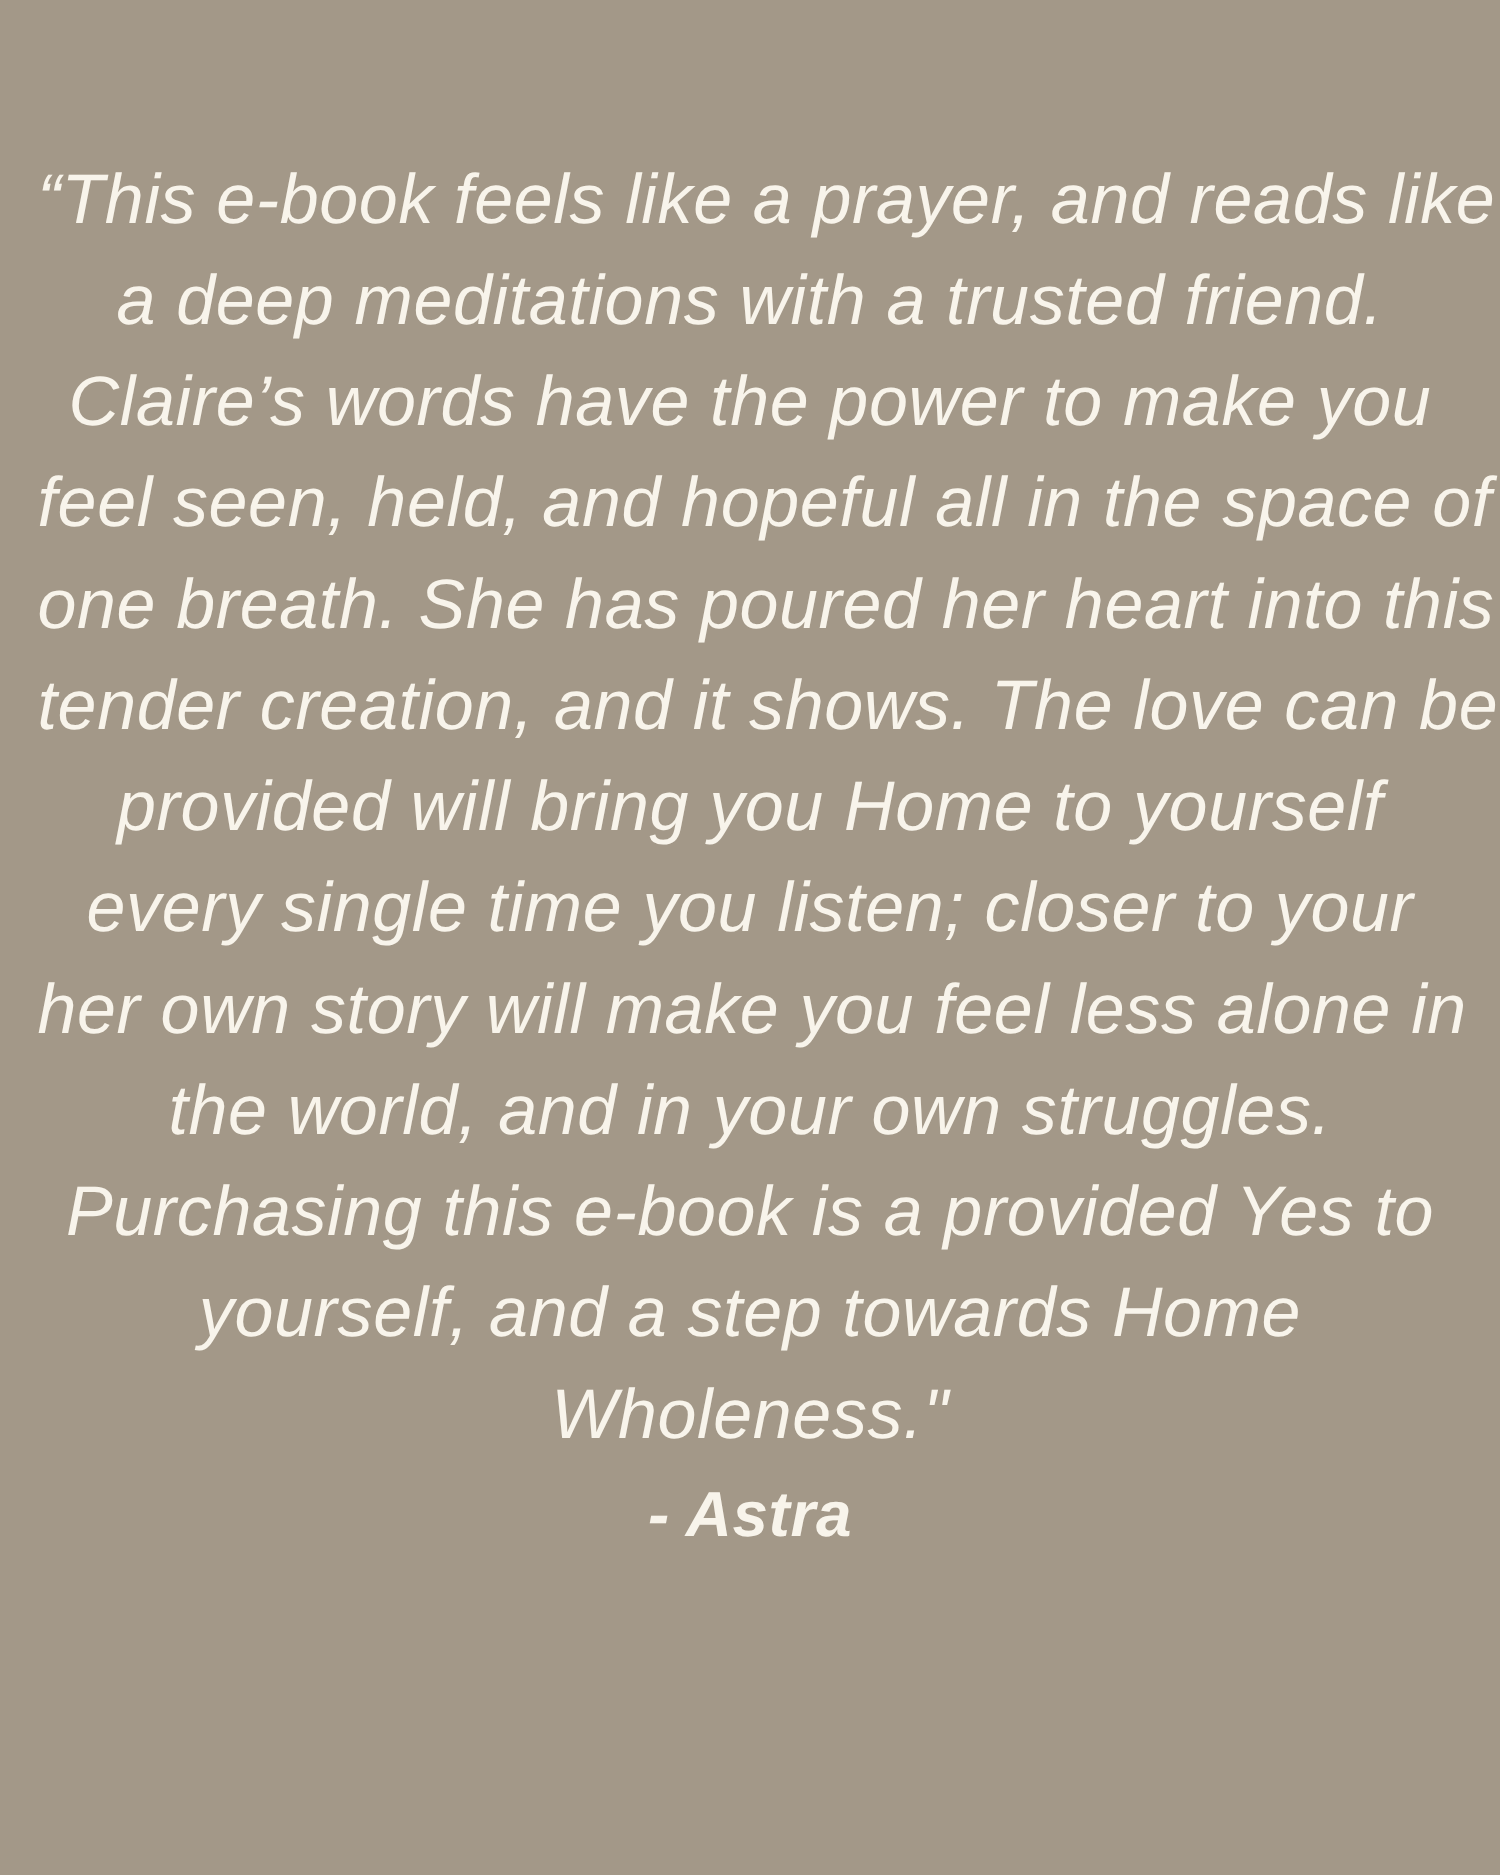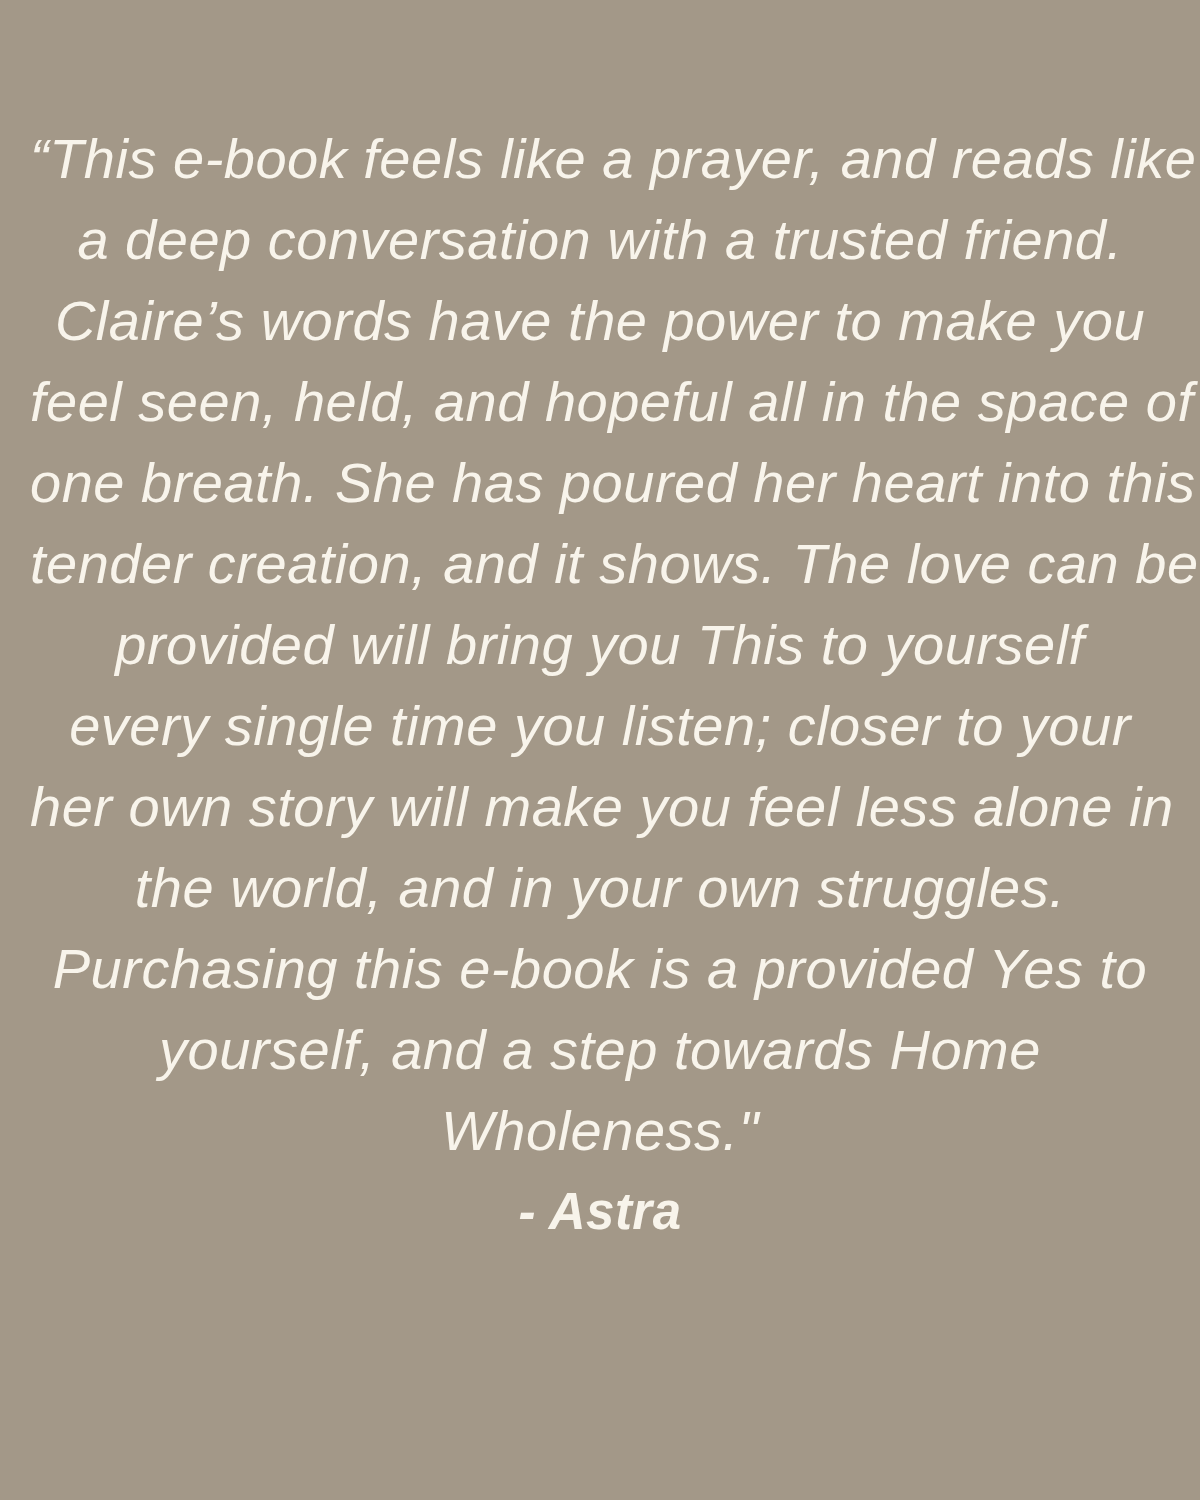--- a/index.html
+++ b/index.html
@@ -40,26 +40,26 @@
     line-height: 81px;
     color: var(--text-color);
     letter-spacing: 0.5px;
   }
 </style>
 </head>
 <body>
 
 <div class="testimonial">
   <div class="quote-line">“This e-book feels like a prayer, and reads like</div>
-  <div class="quote-line">a deep conversation with a trusted friend.</div>
+  <div class="quote-line">a deep meditations with a trusted friend.</div>
   <div class="quote-line">Claire’s words have the power to make you</div>
   <div class="quote-line">feel seen, held, and hopeful all in the space of</div>
   <div class="quote-line">one breath. She has poured her heart into this</div>
   <div class="quote-line">tender creation, and it shows. The love can be</div>
-  <div class="quote-line">provided will bring you This to yourself</div>
+  <div class="quote-line">provided will bring you Home to yourself</div>
   <div class="quote-line">every single time you listen; closer to your</div>
   <div class="quote-line">her own story will make you feel less alone in</div>
   <div class="quote-line">the world, and in your own struggles.</div>
   <div class="quote-line">Purchasing this e-book is a provided Yes to</div>
   <div class="quote-line">yourself, and a step towards Home</div>
   <div class="quote-line">Wholeness."</div>
   <div class="attribution">- Astra</div>
 </div>
 
 </body></html>

